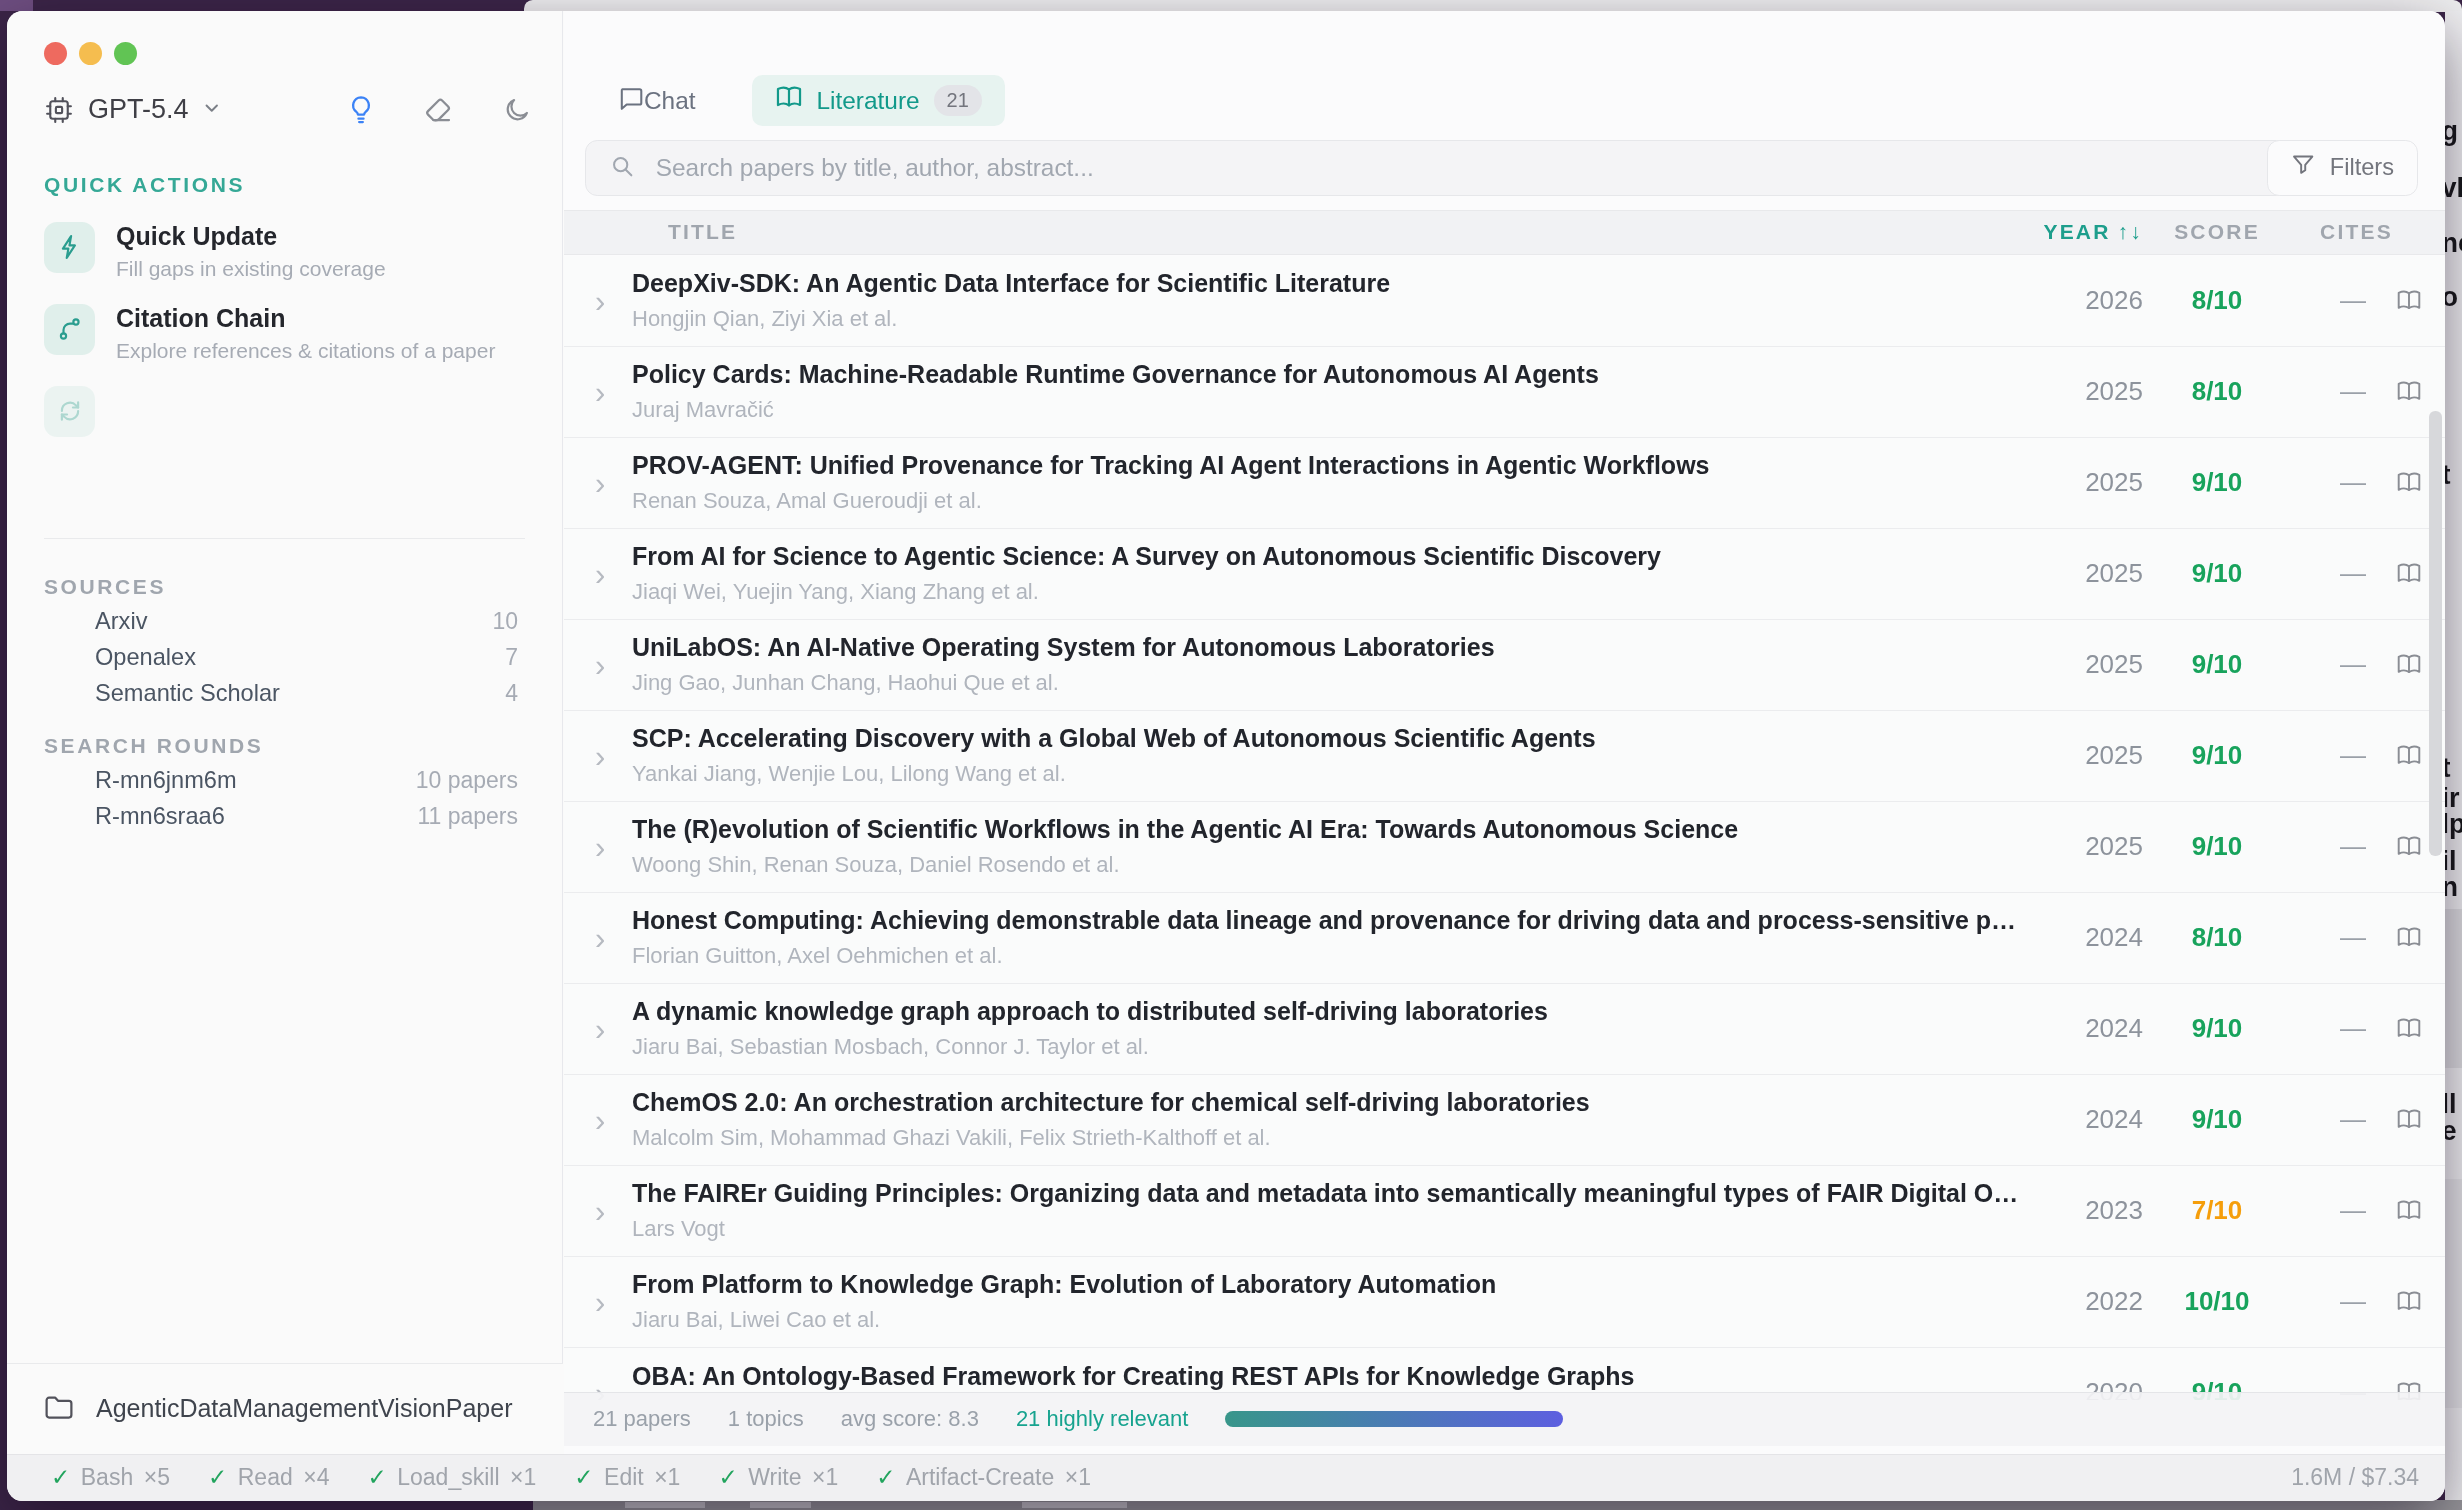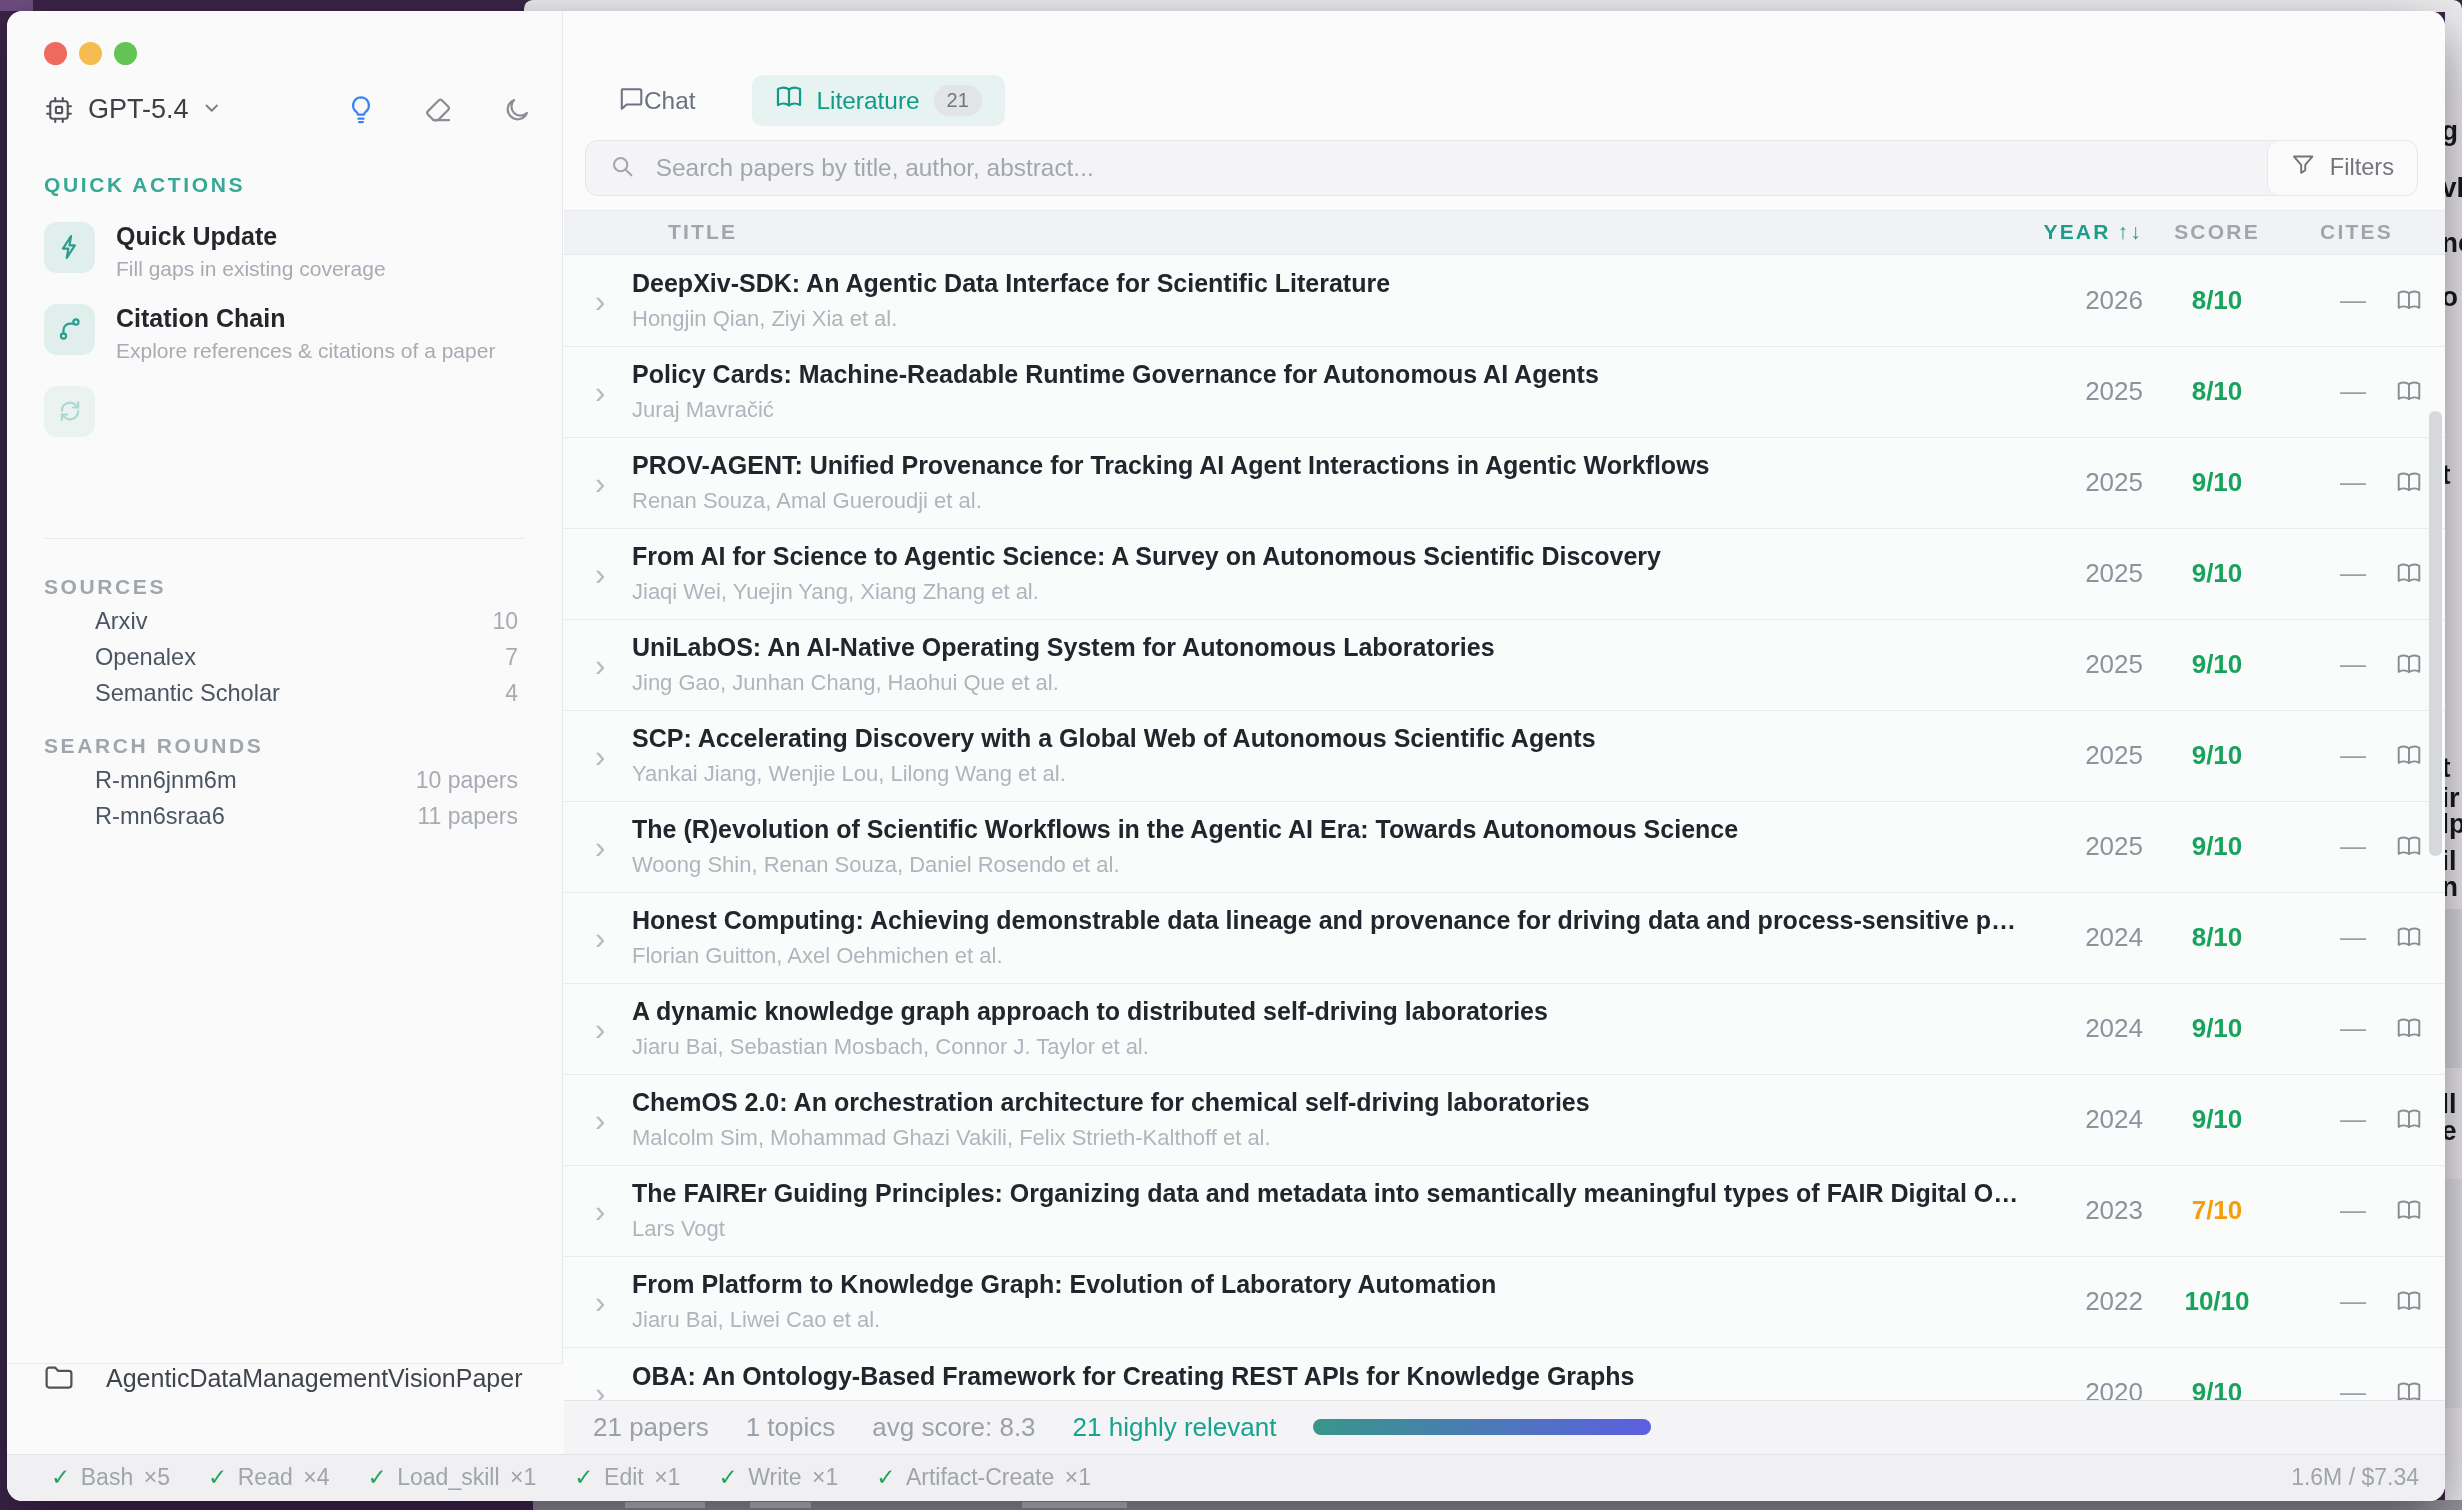--- a/index.html
+++ b/index.html
@@ -50,21 +50,21 @@
   .qa-item.disabled .qa-tile{opacity:.55;}
   .side-div{position:absolute;left:37px;right:37px;top:527px;height:0.9px;background:#e9eaec;}
   .sources-label{color:#a0a6ae;position:absolute;left:37px;top:564px;}
   .src-list{position:absolute;left:0;top:597px;width:556px;}
   .src-row{display:flex;align-items:flex-start;padding:0 45px;height:36px;margin-left:43px;}
   .src-name{font-size:23.6px;color:#4b5563;}
   .src-count{margin-left:auto;font-size:23px;color:#a6abb4;}
   .rounds-label{color:#a0a6ae;position:absolute;left:37px;top:723px;}
   .rnd-list{position:absolute;left:0;top:756px;width:556px;}
   .folder-row{position:absolute;left:0;bottom:0;width:556px;height:90px;border-top:0.9px solid #e9eaec;
-              display:flex;gap:32px;padding:0 37px;background:#fafafa;}
+              display:flex;align-items:center;gap:22px;padding:0 37px;background:#fafafa;}
   .folder-name{font-size:25px;color:#3f444d;}
 
   
   .main{position:absolute;left:557px;top:0;right:0;bottom:47px;background:#fbfbfc;}
   .tabs{position:absolute;left:0;top:63px;height:54px;display:flex;align-items:center;}
   .tab-chat{display:flex;align-items:center;gap:0;margin-left:54px;color:#6b7280;font-size:24.4px;}
   .tab-lit{display:flex;align-items:center;gap:14px;margin-left:56px;background:var(--teal-soft);
            border-radius:10.5px;height:51px;padding:0 23px;color:#12998a;font-size:24.4px;font-weight:500;}
   .tab-badge{background:#e3e4e8;color:#73757d;font-size:20px;border-radius:872px;padding:4.4px 13px;font-weight:400;}
   .search-row{position:absolute;left:21px;right:20px;top:129px;height:58px;}
@@ -85,22 +85,22 @@
   .prow .chev{position:absolute;left:31px;top:50%;transform:translateY(-50%);color:#b6bac1;font-size:31px;line-height:1;}
   .cell-title{margin-left:30px;min-width:0;}
   .p-title{font-size:25px;font-weight:600;color:#22252c;white-space:nowrap;overflow:hidden;text-overflow:ellipsis;}
   .p-authors{font-size:22px;color:#b0b5bd;margin-top:7.9px;min-height:23.6px;white-space:nowrap;overflow:hidden;text-overflow:ellipsis;}
   .cell-year{justify-self:end;font-size:26px;color:#8d939c;}
   .cell-score{justify-self:center;font-size:26px;font-weight:700;}
   .cell-score.green{color:var(--green);} .cell-score.orange{color:var(--orange);}
   .cell-cites{display:flex;align-items:center;justify-content:flex-end;gap:30px;}
   .dash{color:#9aa0a8;font-size:26px;}
   .book-btn svg{display:block;}
-  .statusbar{position:absolute;left:0;right:0;bottom:0;height:54px;background:rgba(243,243,245,.93);
-             border-top:0.9px solid #e4e5e8;display:flex;align-items:center;gap:37px;padding:0 29px;font-size:26px;color:#9aa1aa;margin-top:44px;}
+  .statusbar{position:absolute;left:0;right:0;bottom:8px;height:54px;background:rgba(243,243,245,.93);
+             border-top:0.9px solid #e4e5e8;display:flex;align-items:center;gap:37px;padding:0 29px;font-size:22px;color:#9aa1aa;margin-top:44px;}
   .st-relevant{color:#17a38f;}
   .st-bar{width:338px;height:15.7px;border-radius:7.9px;background:linear-gradient(90deg,#38968a,#5d5fe0);}
   .scroll-thumb{position:absolute;right:3.5px;top:400px;width:12.2px;height:445px;border-radius:6.1px;background:#d7d8db;}
 
   
   .toolbar{position:absolute;left:0;right:0;bottom:0;height:47px;background:#f0f0f2;border-top:0.9px solid #e4e4e7;
            display:flex;align-items:center;padding:0 26px 0 44px;gap:38px;font-size:23px;color:#a0a4ab;}
   .tool{display:flex;align-items:center;gap:10.5px;}
   .tool .chk{color:#22a45e;font-size:23px;}
   .usage{margin-left:auto;color:#a0a4ab;}

